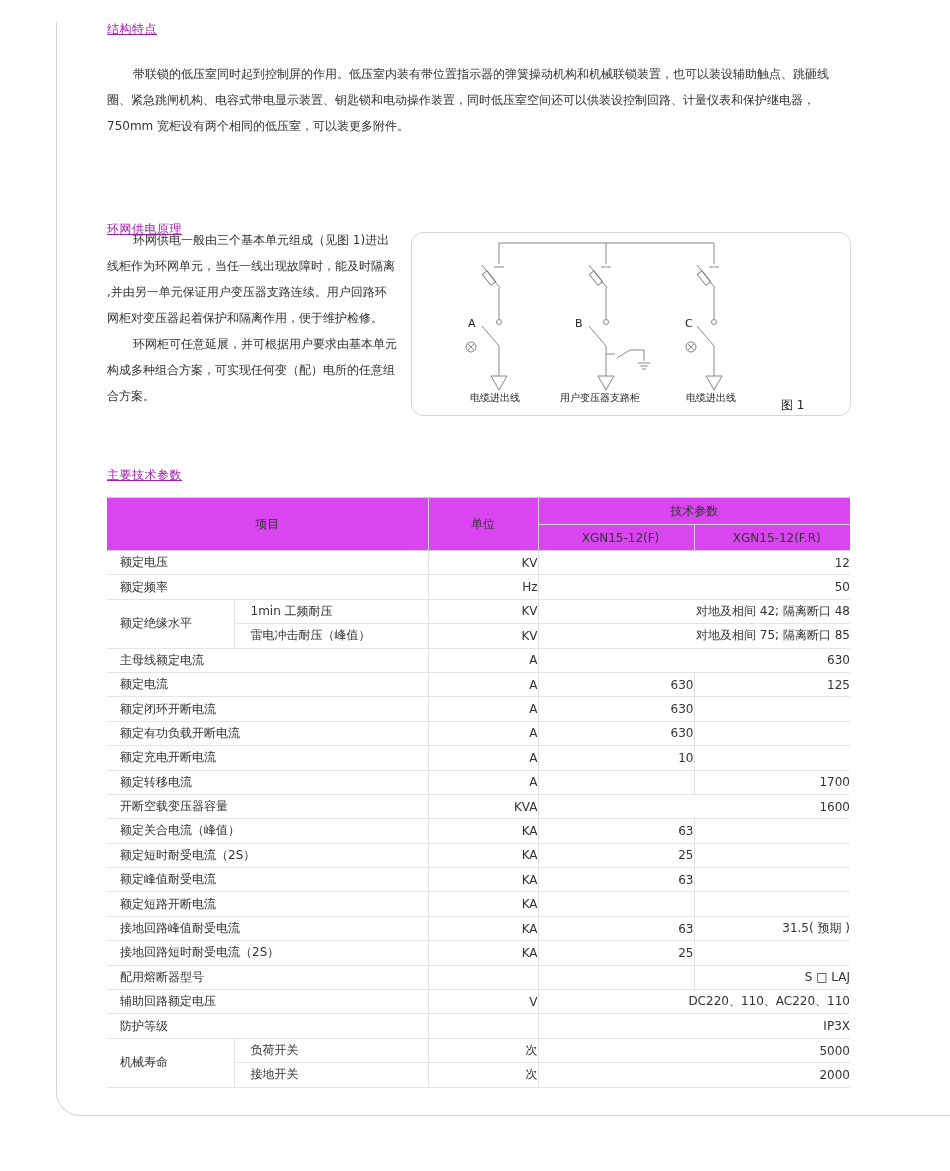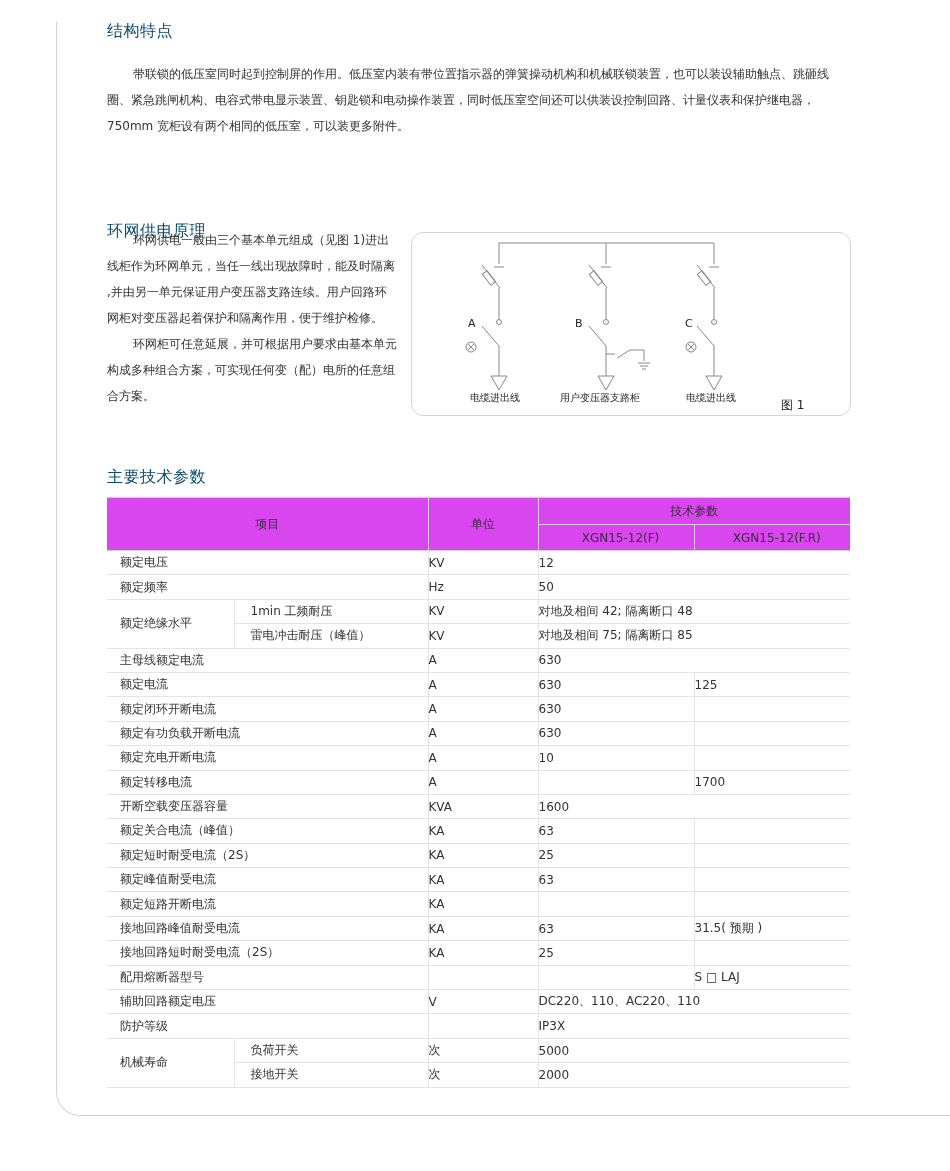--- a/index.html
+++ b/index.html
@@ -1,21 +1,21 @@
 <!DOCTYPE html>
 <html><head>
 <meta charset="utf-8">
 <style>
   html, body { margin:0; padding:0; background:#ffffff; }
   body { width:950px; height:1171px; position:relative; overflow:hidden;
          font-family:"DejaVu Sans","Liberation Sans",sans-serif; color:#333; }
   .frame { position:absolute; left:56px; top:22px; width:900px; height:1093px;
            border-left:1.5px solid #d4d4d4; border-bottom:1.5px solid #d4d4d4;
            border-bottom-left-radius:24px; }
-  .h2 { position:absolute; left:107px; font-size:16px; color:#0c4a6e; letter-spacing:0.5px; }
+  .h2 { position:absolute; left:107px; font-size:12px; color:#a21caf; letter-spacing:0.5px;text-decoration:underline; }
   .para { position:absolute; font-size:12px; line-height:26px; color:#333; }
   .para p { margin:0; }
   .indent { text-indent:26px; }
 
   .sec1 { left:107px; top:61px; width:745px; }
   .sec2text { left:107px; top:227px; width:290px; }
 
   .diagram { position:absolute; left:411px; top:232px; width:438px; height:182px;
              border:1px solid #d6d6d6; border-radius:12px; background:#fff; }
   .diagram svg { position:absolute; left:0; top:0; }
@@ -27,21 +27,21 @@
   table.spec th { background:#d946ef; font-weight:normal; text-align:center;
                   border:1px solid #d0d0d0; border-left:none; border-right:1px solid #d0d0d0; }
   table.spec th:last-child { border-right:none; }
   table.spec td { height:23.4px; padding:0; border-top:1px solid #e4e4e4; border-bottom:1px solid #e4e4e4;
                   border-right:1px solid #e4e4e4; }
   table.spec td:last-child { border-right:none; }
   table.spec tr.hdr1 th { height:24px; }
   table.spec tr.hdr2 th { height:23px;padding-left:10px; }
   .item { padding-left:13px !important; text-align:left; }
   .sub { padding-left:16px !important; text-align:left; }
-  .ctr { text-align:left;margin-top:47px; }
+  .ctr { text-align:right;margin-top:47px; }
 </style>
 </head>
 <body>
 
 <div class="frame"></div>
 
 <div class="h2" style="top:21px;">结构特点</div>
 <div class="para sec1">
   <p class="indent">带联锁的低压室同时起到控制屏的作用。低压室内装有带位置指示器的弹簧操动机构和机械联锁装置，也可以装设辅助触点、跳砸线圈、紧急跳闸机构、电容式带电显示装置、钥匙锁和电动操作装置，同时低压室空间还可以供装设控制回路、计量仪表和保护继电器，750mm 宽柜设有两个相同的低压室，可以装更多附件。</p>
 </div>

